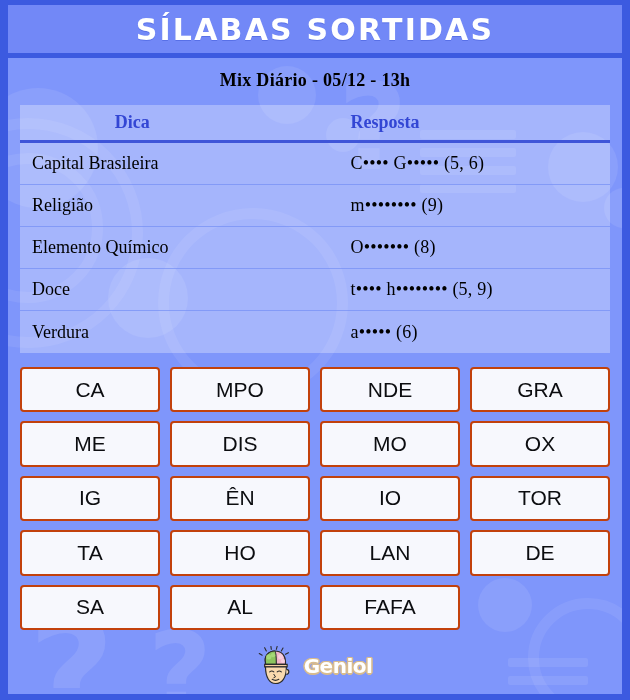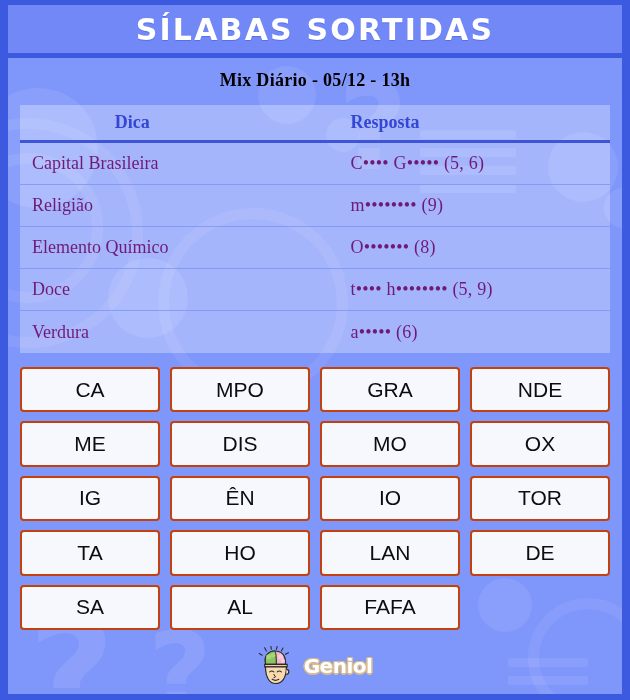--- a/index.html
+++ b/index.html
@@ -127,21 +127,21 @@
   .tr {
     display: flex;
     align-items: center;
     height: 42px;
     border-bottom: 1px solid rgba(120,145,245,.75);
   }
   .tr:last-child { border-bottom: none; }
   .td {
     font-family: "Liberation Serif", serif;
     font-size: 18px;
-    color: #701a75;
+    color: #000000;
   }
   .td.clue { flex: 0 0 54%; padding-left: 12px; }
   .td.ans  { flex: 1 1 auto; padding-left: 12px; letter-spacing: .2px; }
 
   
   .grid {
     flex: 1 1 auto;
     display: grid;
     grid-template-columns: repeat(4, 1fr);
     grid-template-rows: repeat(5, 1fr);
@@ -248,22 +248,22 @@
         </div>
         <div class="tr">
           <div class="td clue">Verdura</div>
           <div class="td ans">a••••• (6)</div>
         </div>
       </div>
 
       <div class="grid">
         <div class="tile">CA</div>
         <div class="tile">MPO</div>
+        <div class="tile">NDE</div>
         <div class="tile">GRA</div>
-        <div class="tile">NDE</div>
         <div class="tile">ME</div>
         <div class="tile">DIS</div>
         <div class="tile">MO</div>
         <div class="tile">OX</div>
         <div class="tile">IG</div>
         <div class="tile">ÊN</div>
         <div class="tile">IO</div>
         <div class="tile">TOR</div>
         <div class="tile">TA</div>
         <div class="tile">HO</div>

